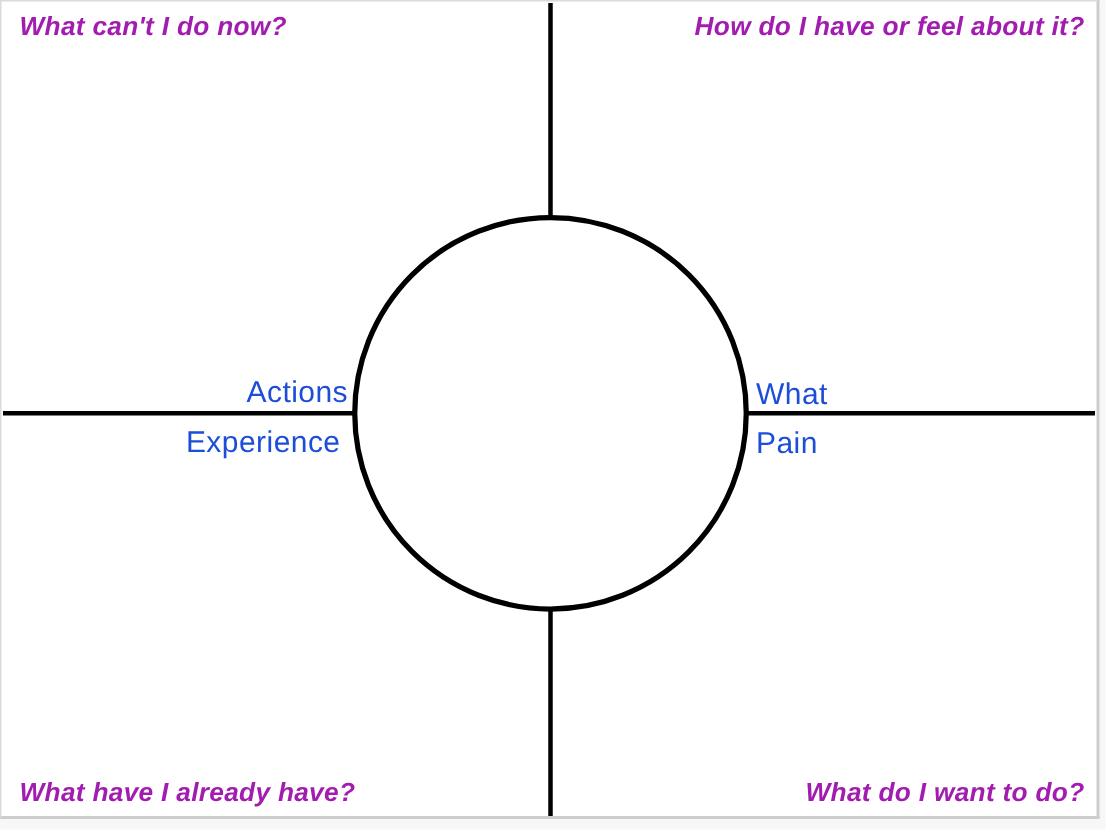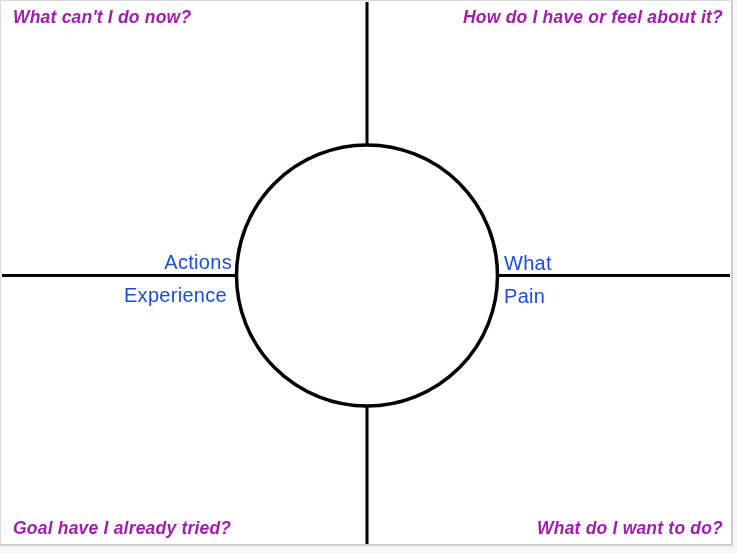--- a/index.html
+++ b/index.html
@@ -60,19 +60,19 @@
 <svg class="geometry" width="737" height="553" viewBox="0 0 737 553">
   <line x1="367" y1="2" x2="367" y2="146" stroke-width="3" stroke="#000000"></line>
   <line x1="367" y1="405" x2="367" y2="544" stroke-width="3" stroke="#000000"></line>
   <line x1="2" y1="275.5" x2="237" y2="275.5" stroke-width="3" stroke="#000000"></line>
   <line x1="496" y1="275.5" x2="730" y2="275.5" stroke-width="3" stroke="#000000"></line>
   <circle cx="367" cy="275.5" r="130.5" stroke-width="3.5" fill="#ffffff" stroke="#000000"></circle>
 </svg>
 
 <div class="question q-tl">What can't I do now?</div>
 <div class="question q-tr">How do I have or feel about it?</div>
-<div class="question q-bl">Goal have I already tried?</div>
+<div class="question q-bl">What have I already have?</div>
 <div class="question q-br">What do I want to do?</div>
 
 <div class="axis-label lbl-actions">Actions</div>
 <div class="axis-label lbl-experience">Experience</div>
 <div class="axis-label lbl-pain">What</div>
 <div class="axis-label lbl-goal">Pain</div>
 
 </body></html>

